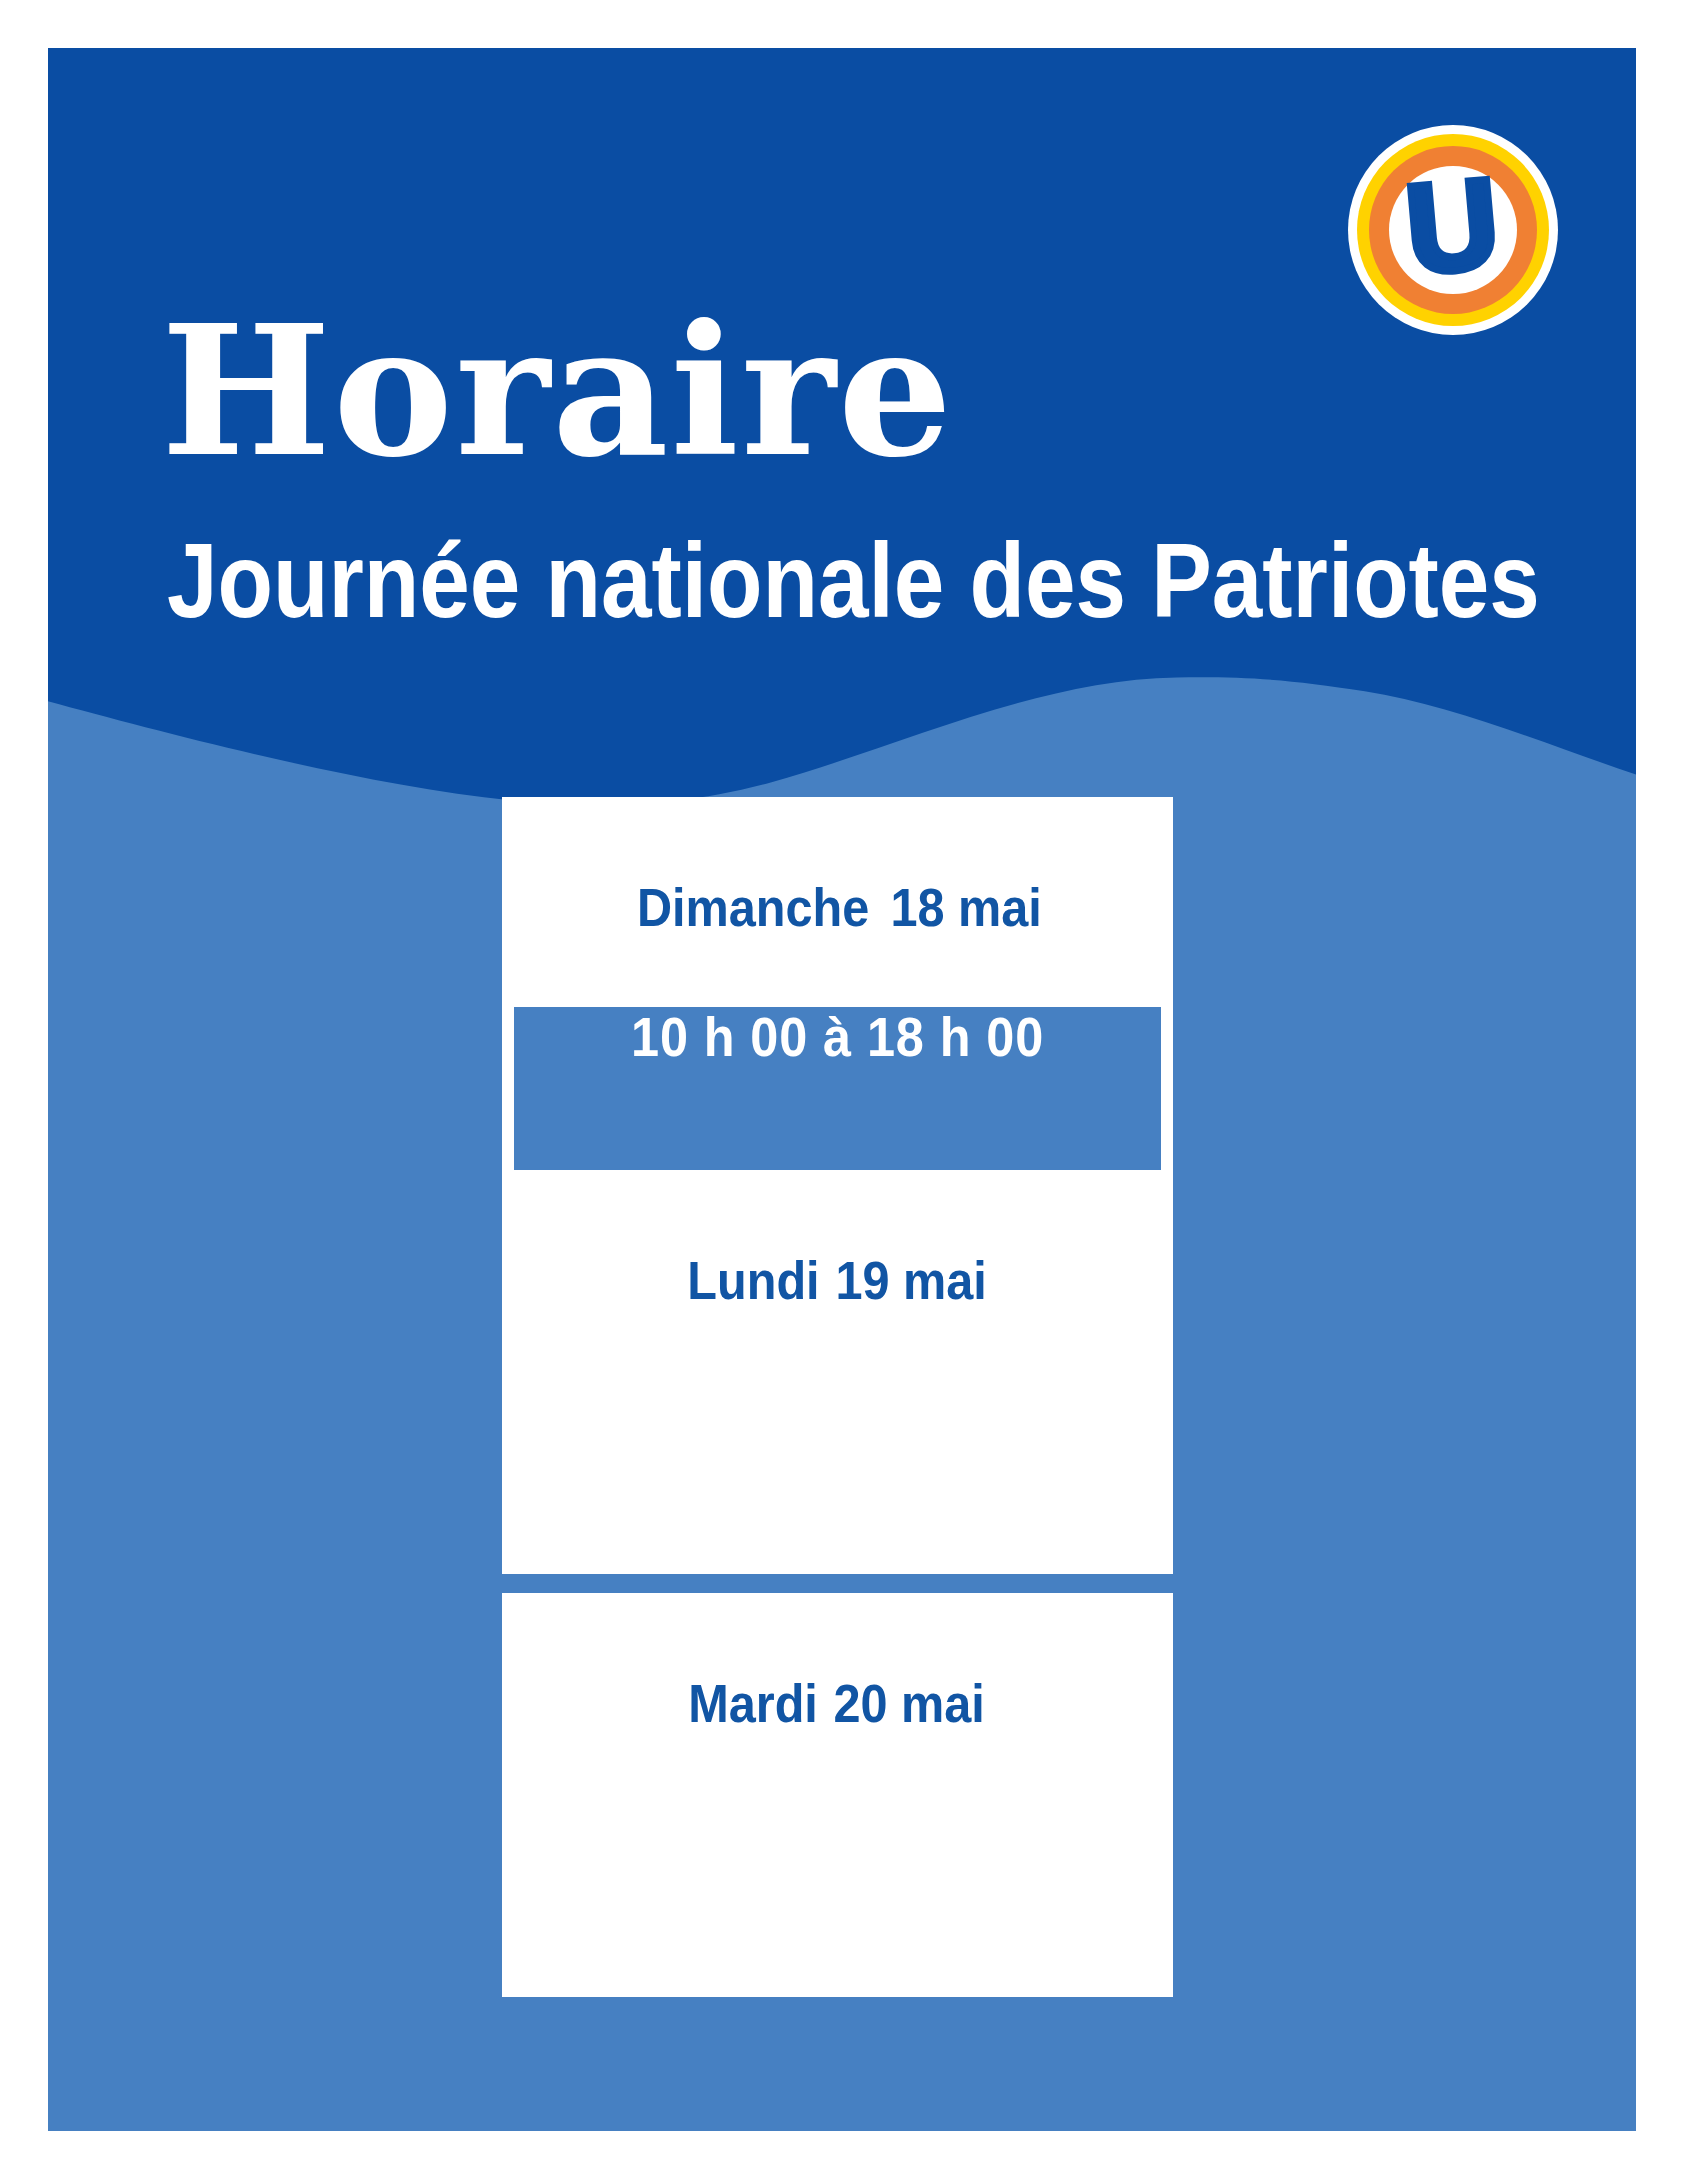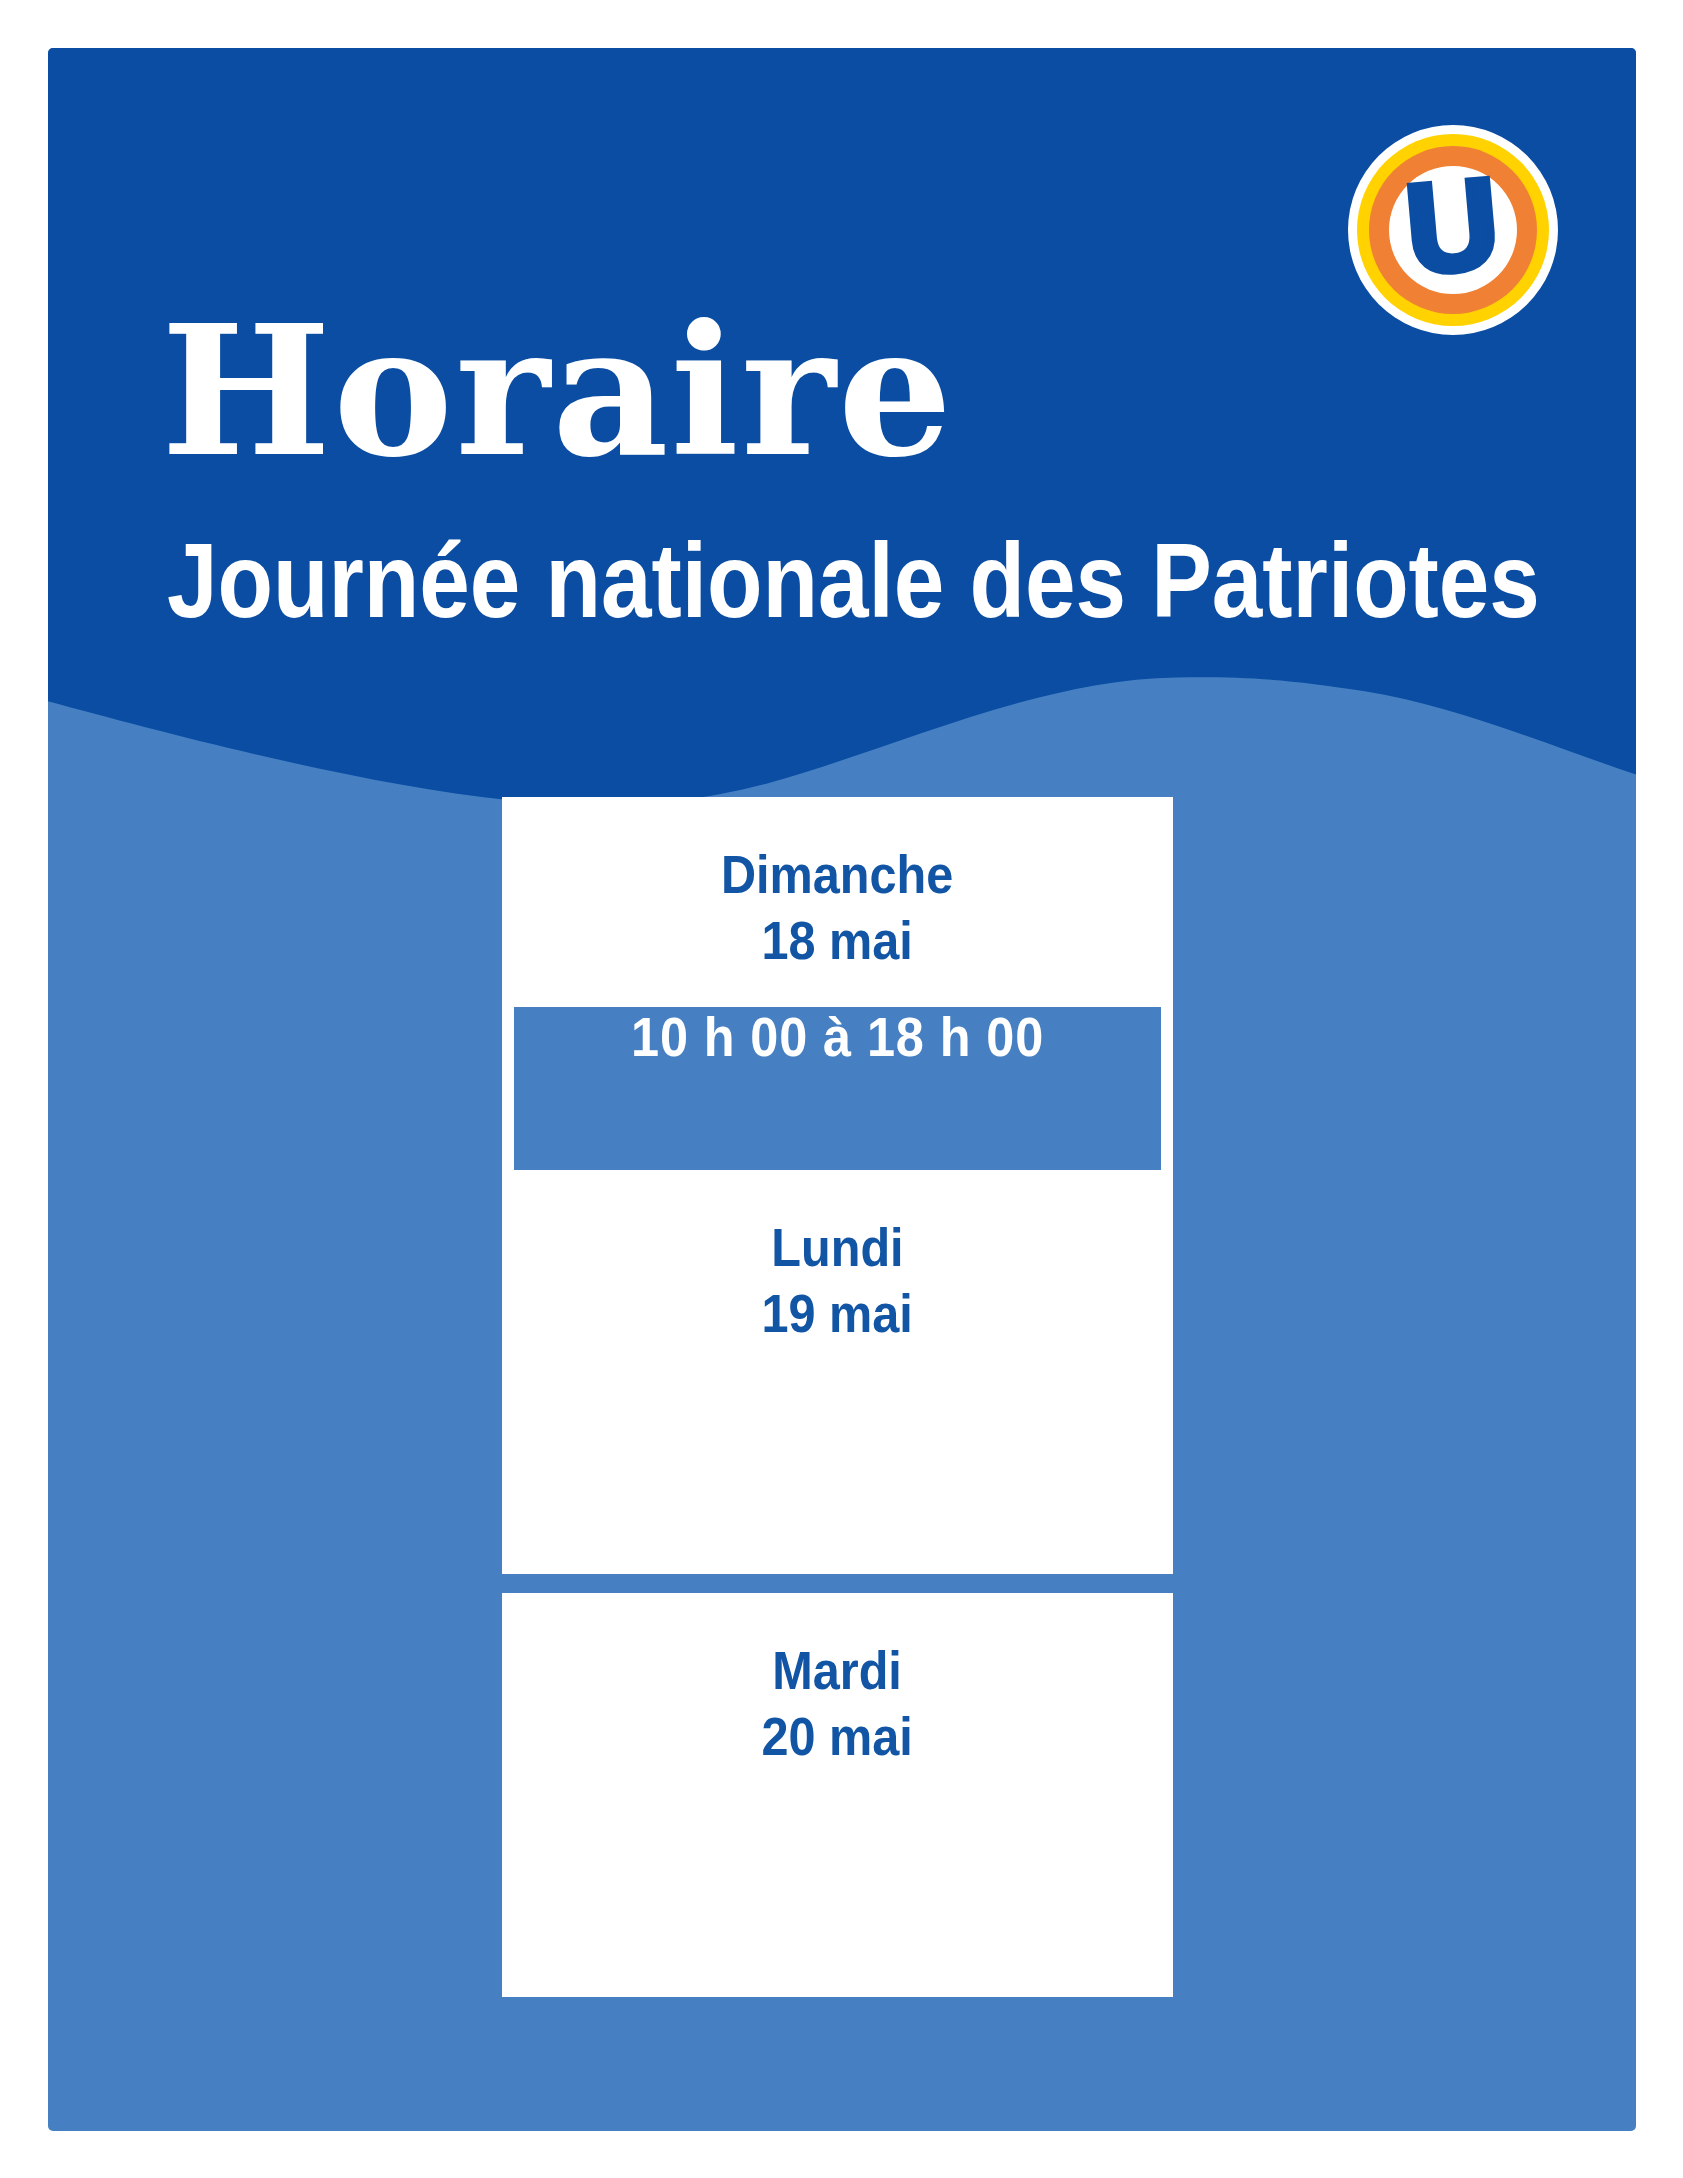--- a/index.html
+++ b/index.html
@@ -1,19 +1,19 @@
 <!DOCTYPE html>
 <html style="--header-blue: #0a4da3; --body-blue: #4680c2; --card-text-blue: #1155a4; --logo-orange: #f08033; --logo-yellow: #ffd200; --white: #ffffff;"><head>
 <meta charset="utf-8">
 <style>
   html,body{margin:0;padding:0;background:#ffffff;}
   .page{position:relative;width:1683px;height:2178px;background:#ffffff;overflow:hidden;
         font-family:"Liberation Sans",sans-serif;}
   .poster{position:absolute;left:48px;top:48px;width:1588px;height:2083px;
-          background:var(--body-blue,#4680c2);border-radius:5px;overflow:hidden;}
+          background:var(--body-blue,#4680c2);border-radius:0;overflow:hidden;}
   .wave{position:absolute;left:0;top:0;width:1588px;height:772px;display:block;}
   .wave path{fill:var(--header-blue,#0a4da3);}
 
   
   .logo{position:absolute;left:1300px;top:77px;width:210px;height:210px;border-radius:50%;
         background:var(--white,#fff);}
   .ring{position:absolute;border-radius:50%;}
   .ring.yellow{inset:9px;background:var(--logo-yellow,#ffd200);}
   .ring.orange{inset:21px;background:var(--logo-orange,#f08033);}
   .disc{position:absolute;inset:41px;border-radius:50%;background:var(--white,#fff);
@@ -30,21 +30,21 @@
             font-family:"Liberation Sans",sans-serif;font-weight:bold;
             font-size:105px;line-height:111px;white-space:nowrap;
             transform:scaleX(0.865);transform-origin:left top;}
 
   
   .card{position:absolute;left:454px;width:671px;height:404px;background:var(--white,#fff);}
   .card.c0{top:749px}
   .card.c1{top:1122px}
   .card.c2{top:1545px}
   .day-block{position:absolute;left:0;top:0;right:0;height:210px;
-             display:flex;flex-direction:column;align-items:center;justify-content:center;
+             display:flex;flex-direction:row;align-items:center;justify-content:center;
              padding-top:10px;box-sizing:border-box;color:var(--card-text-blue,#1155a4);}
   .day-line{font-weight:bold;font-size:54px;line-height:66px;white-space:nowrap;
             transform:scaleX(0.9);}
   .hours-panel{position:absolute;left:12px;right:12px;bottom:12px;top:210px;
                background:var(--body-blue,#4680c2);
                display:flex;align-items:flex-start;justify-content:center;}
   .hours{color:var(--white,#fff);font-weight:bold;font-size:56px;line-height:59px;
          white-space:nowrap;transform:scaleX(0.9);letter-spacing:1px;}
 </style>
 </head>

